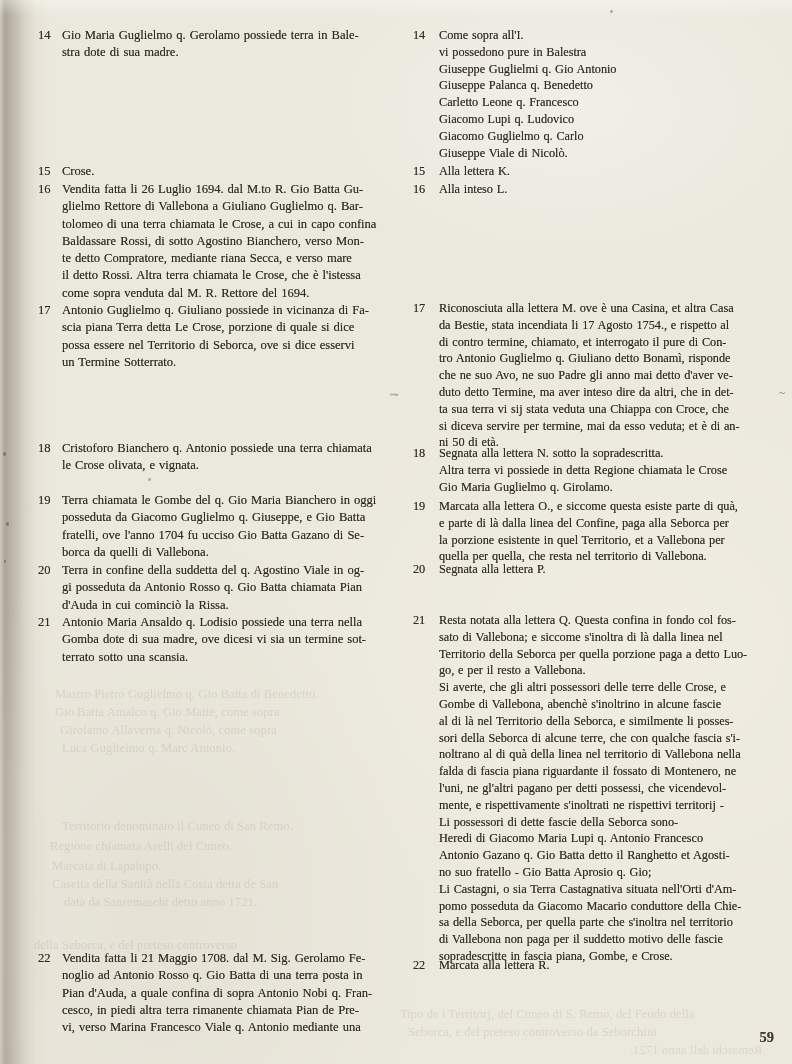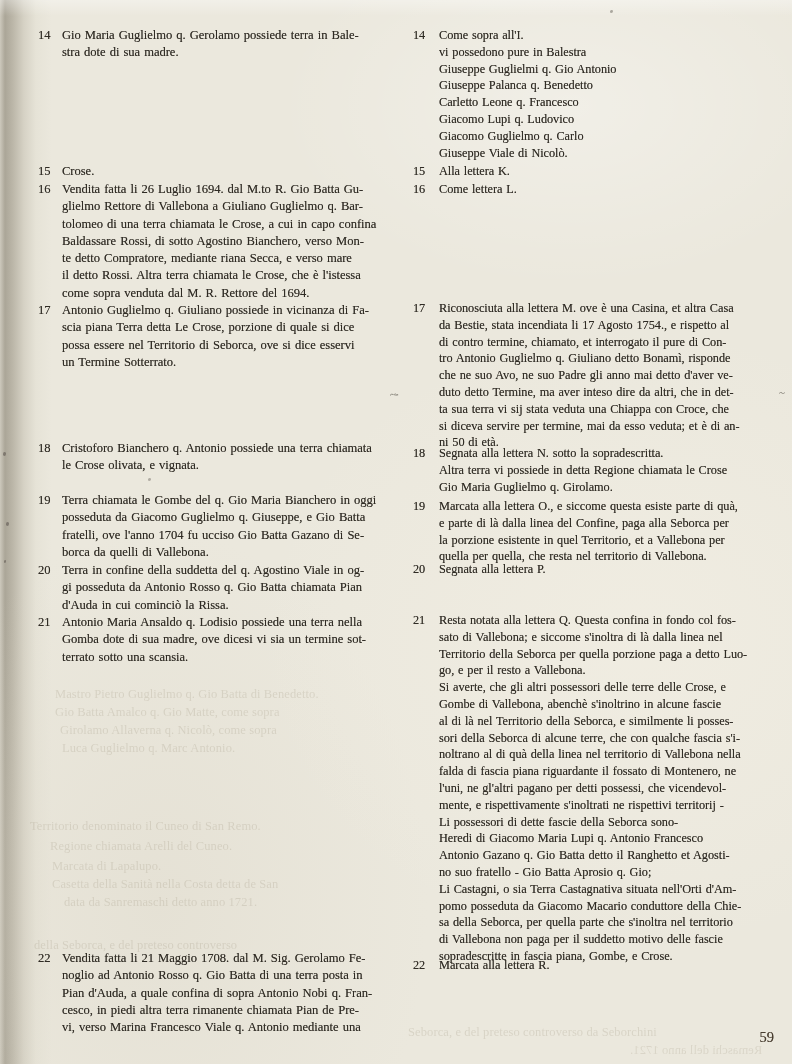--- a/index.html
+++ b/index.html
@@ -32,44 +32,45 @@
   .ghost{
     position:absolute;
     font-size:12.5px;line-height:17px;color:#7d7157;opacity:0.17;
     filter:blur(0.5px);white-space:pre;letter-spacing:0.1px;
   }
   .ghost.mirror{transform:scaleX(-1);opacity:0.15;}
   .pen-mark{position:absolute;color:#4a463d;opacity:0.75;font-size:11px;}
   .speck{position:absolute;width:3px;height:4px;background:#57514a;border-radius:50% 40% 55% 45%;opacity:0.55;}
   .page-number{
     position:absolute;right:18px;top:1029px;
-    font-size:14.5px;font-weight:normal;color:#473c2f;
+    font-size:14.5px;font-weight:bold;color:#473c2f;
     text-shadow:0 0 0.6px rgba(71,60,47,0.6);
   }
   .crease{
     position:absolute;left:0;right:0;top:0;height:16px;
     background:linear-gradient(180deg,rgba(255,255,255,0.35),rgba(255,255,255,0));
   }
 </style>
 </head>
 <body>
 
 <div class="page">
   <div class="crease"></div>
 
   <span class="ghost" style="left:55px;top:686px;">Mastro Pietro Guglielmo q. Gio Batta di Benedetto.</span>
   <span class="ghost" style="left:55px;top:704px;">Gio Batta Amalco q. Gio Matte, come sopra</span>
   <span class="ghost" style="left:60px;top:722px;text-align:center;">Girolamo Allaverna q. Nicolò, come sopra</span>
   <span class="ghost" style="left:62px;top:740px;">Luca Guglielmo q. Marc Antonio.</span>
-  <span class="ghost" style="left:30px;top:818px;">Territorio denominato il Cuneo di San Remo.</span>
+  <span class="ghost" style="left:62px;top:818px;">Territorio denominato il Cuneo di San Remo.</span>
   <span class="ghost" style="left:50px;top:838px;">Regione chiamata Arelli del Cuneo.</span>
   <span class="ghost" style="left:52px;top:858px;">Marcata di Lapalupo.</span>
   <span class="ghost" style="left:52px;top:876px;">Casetta della Sanità nella Costa detta de San</span>
   <span class="ghost" style="left:64px;top:894px;">data da Sanremaschi detto anno 1721.</span>
   <span class="ghost" style="left:34px;top:912px;margin-top:25px;">della Seborca, e del preteso controverso</span>
+  <span class="ghost" style="left:400px;top:1006px;">Tipo de i Territorj, del Cuneo di S. Remo, del Feudo della</span>
   <span class="ghost" style="left:400px;top:1024px;margin-left:8px;">Seborca, e del preteso controverso da Seborchini</span>
   <span class="ghost mirror" style="left:630px;top:1042px;">Remaschi dell anno 1721.</span>
 
   <span class="pen-mark" style="left:390px;top:388px;transform:rotate(-8deg);letter-spacing:-2px;">~ -</span>
   <span class="pen-mark" style="left:779px;top:386px;">~</span>
   <span class="speck" style="left:3px;top:452px;"></span>
   <span class="speck" style="left:6px;top:522px;"></span>
   <span class="speck" style="left:4px;top:560px;width:2px;height:3px;"></span>
   <span class="speck" style="left:610px;top:10px;width:3px;height:3px;opacity:0.45;"></span>
   <span class="speck" style="left:148px;top:478px;width:3px;height:3px;opacity:0.4;"></span>
@@ -111,21 +112,21 @@
   <div class="col col-right">
     <div class="entry" style="top:27px;"><span class="num">14</span><span class="body">Come sopra all'I.
 vi possedono pure in Balestra
 Giuseppe Guglielmi q. Gio Antonio
 Giuseppe Palanca q. Benedetto
 Carletto Leone q. Francesco
 Giacomo Lupi q. Ludovico
 Giacomo Guglielmo q. Carlo
 Giuseppe Viale di Nicolò.</span></div>
     <div class="entry" style="top:163px;"><span class="num">15</span><span class="body">Alla lettera K.</span></div>
-    <div class="entry" style="top:181px;"><span class="num">16</span><span class="body">Come lettera L.</span></div>
+    <div class="entry" style="top:181px;"><span class="num">16</span><span class="body">Alla inteso L.</span></div>
     <div class="entry" style="top:300px;"><span class="num">17</span><span class="body">Riconosciuta alla lettera M. ove è una Casina, et altra Casa
 da Bestie, stata incendiata li 17 Agosto 1754., e rispetto al
 di contro termine, chiamato, et interrogato il pure di Con-
 tro Antonio Guglielmo q. Giuliano detto Bonamì, risponde
 che ne suo Avo, ne suo Padre gli anno mai detto d'aver ve-
 duto detto Termine, ma aver inteso dire da altri, che in det-
 ta sua terra vi sij stata veduta una Chiappa con Croce, che
 si diceva servire per termine, mai da esso veduta; et è di an-
 ni 50 di età.</span></div>
     <div class="entry" style="top:445px;"><span class="num">18</span><span class="body">Segnata alla lettera N. sotto la sopradescritta.

